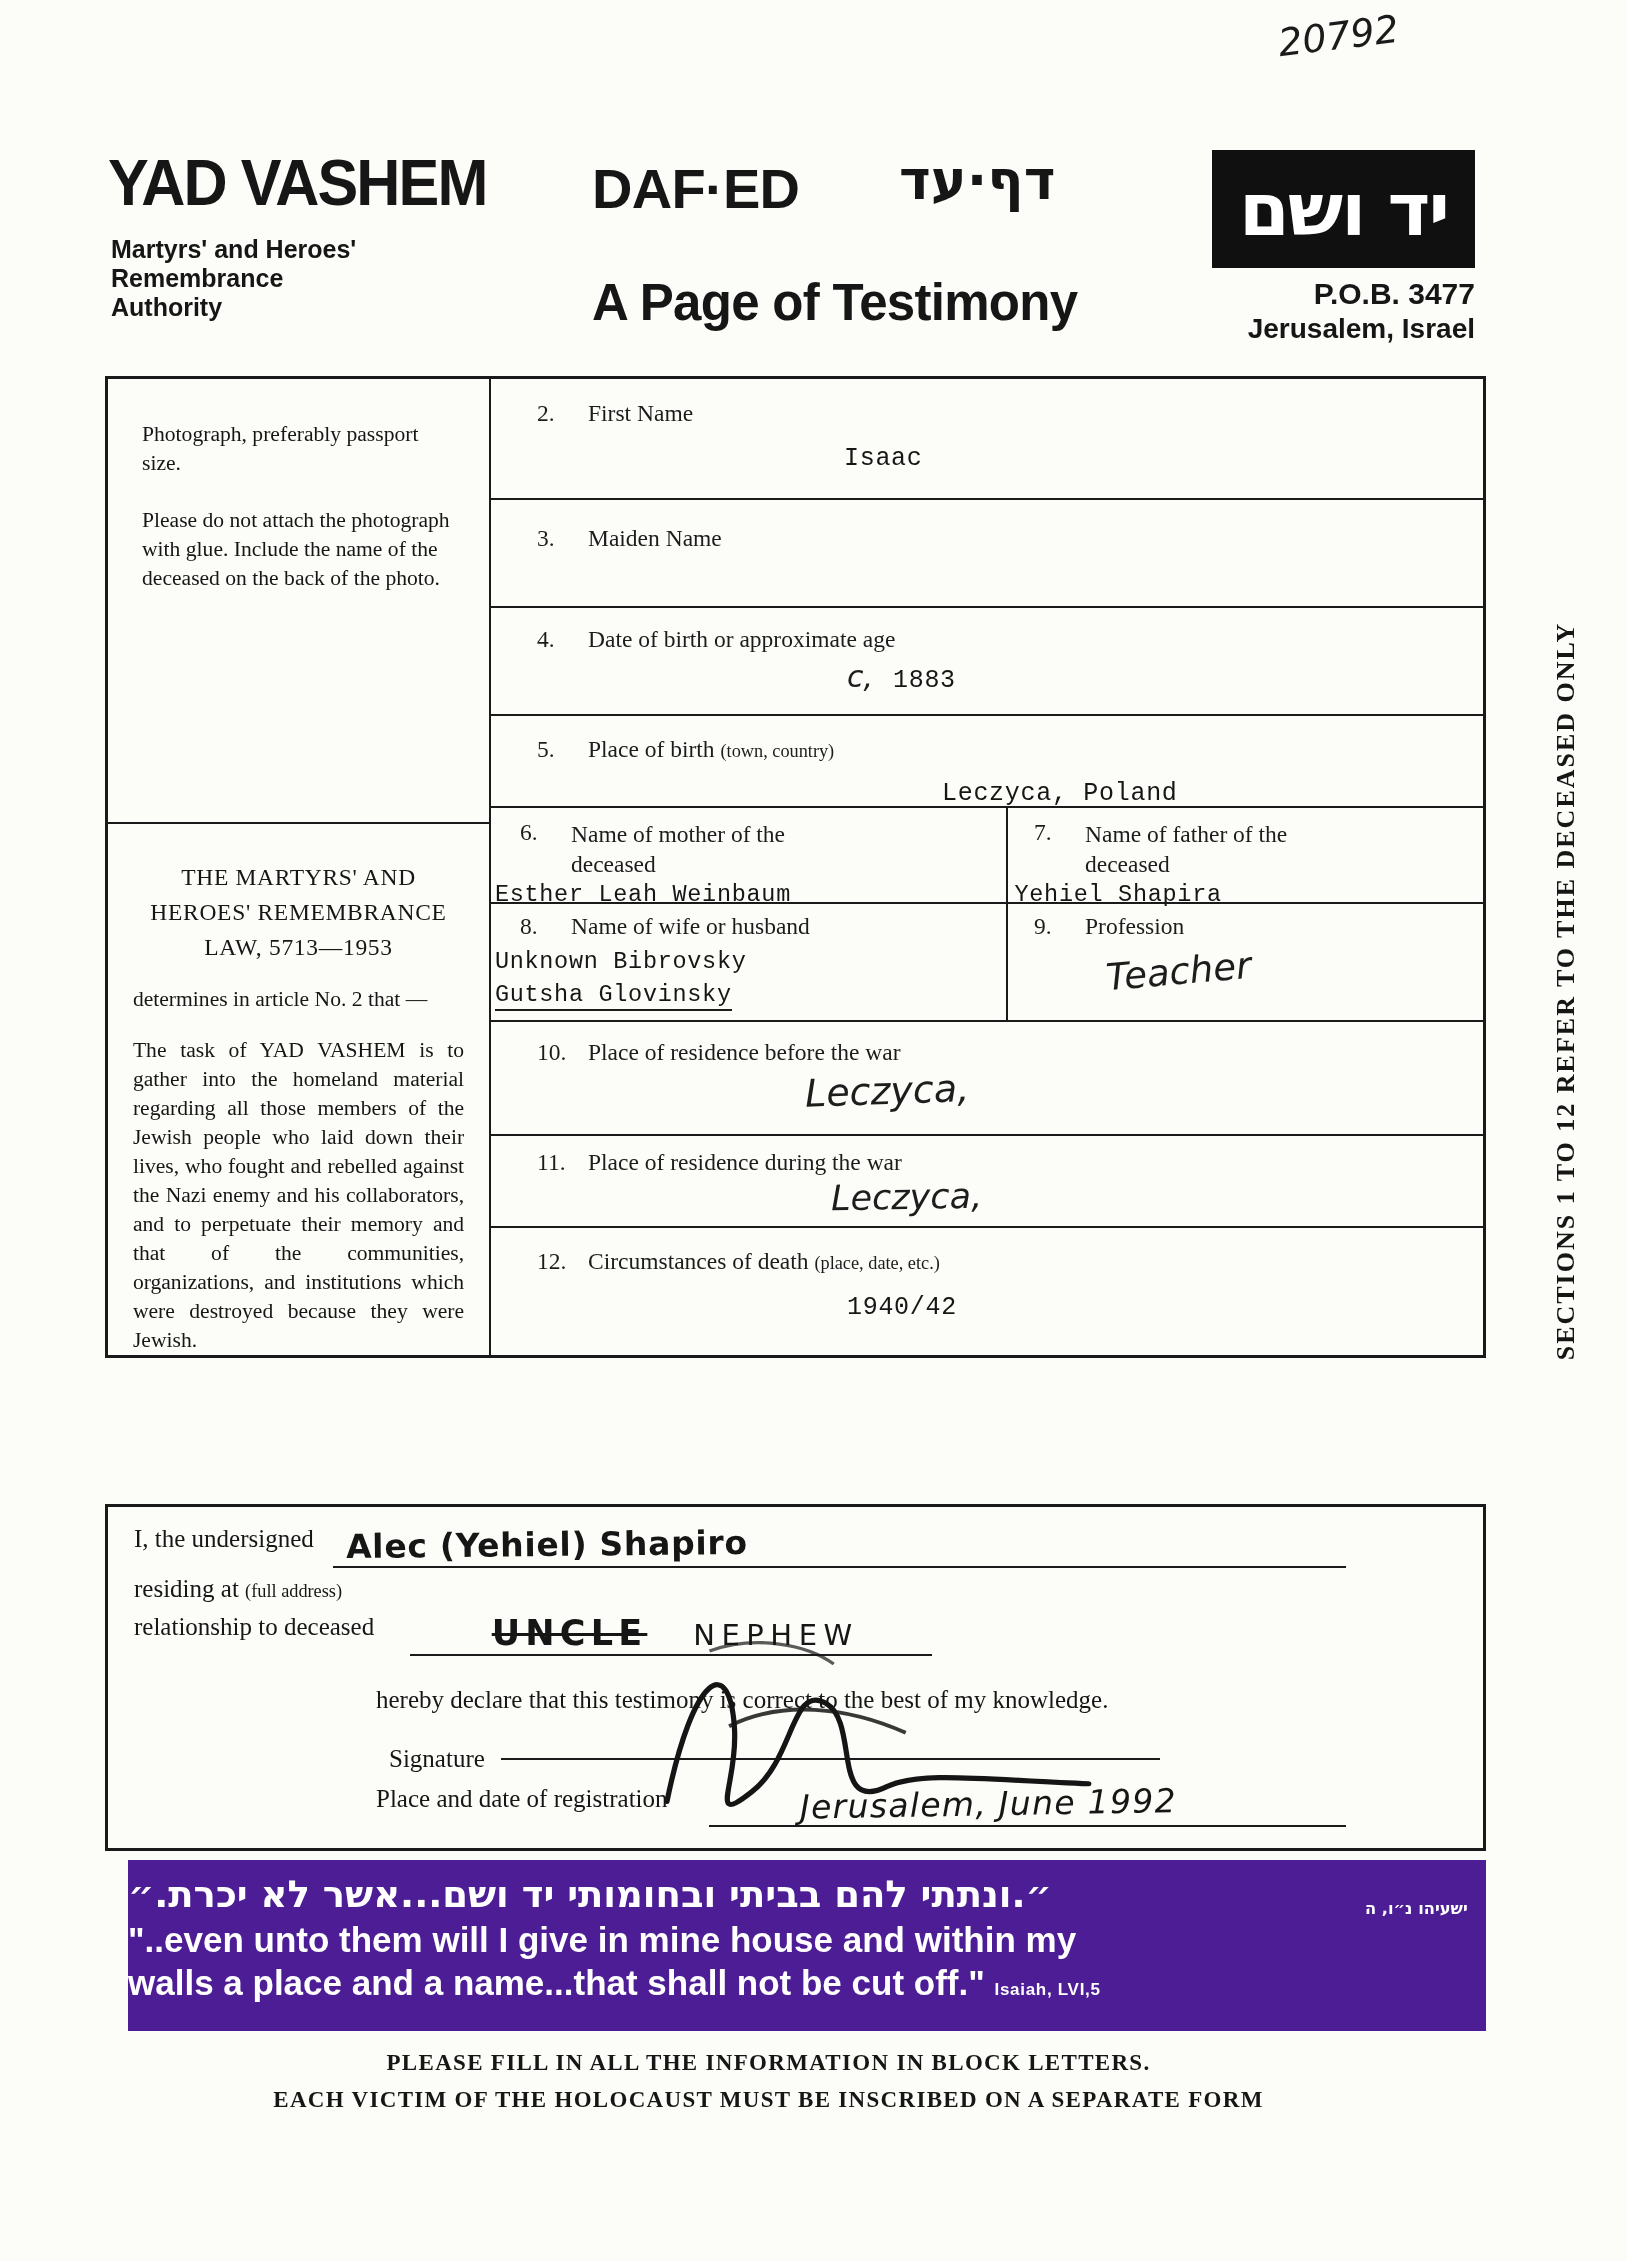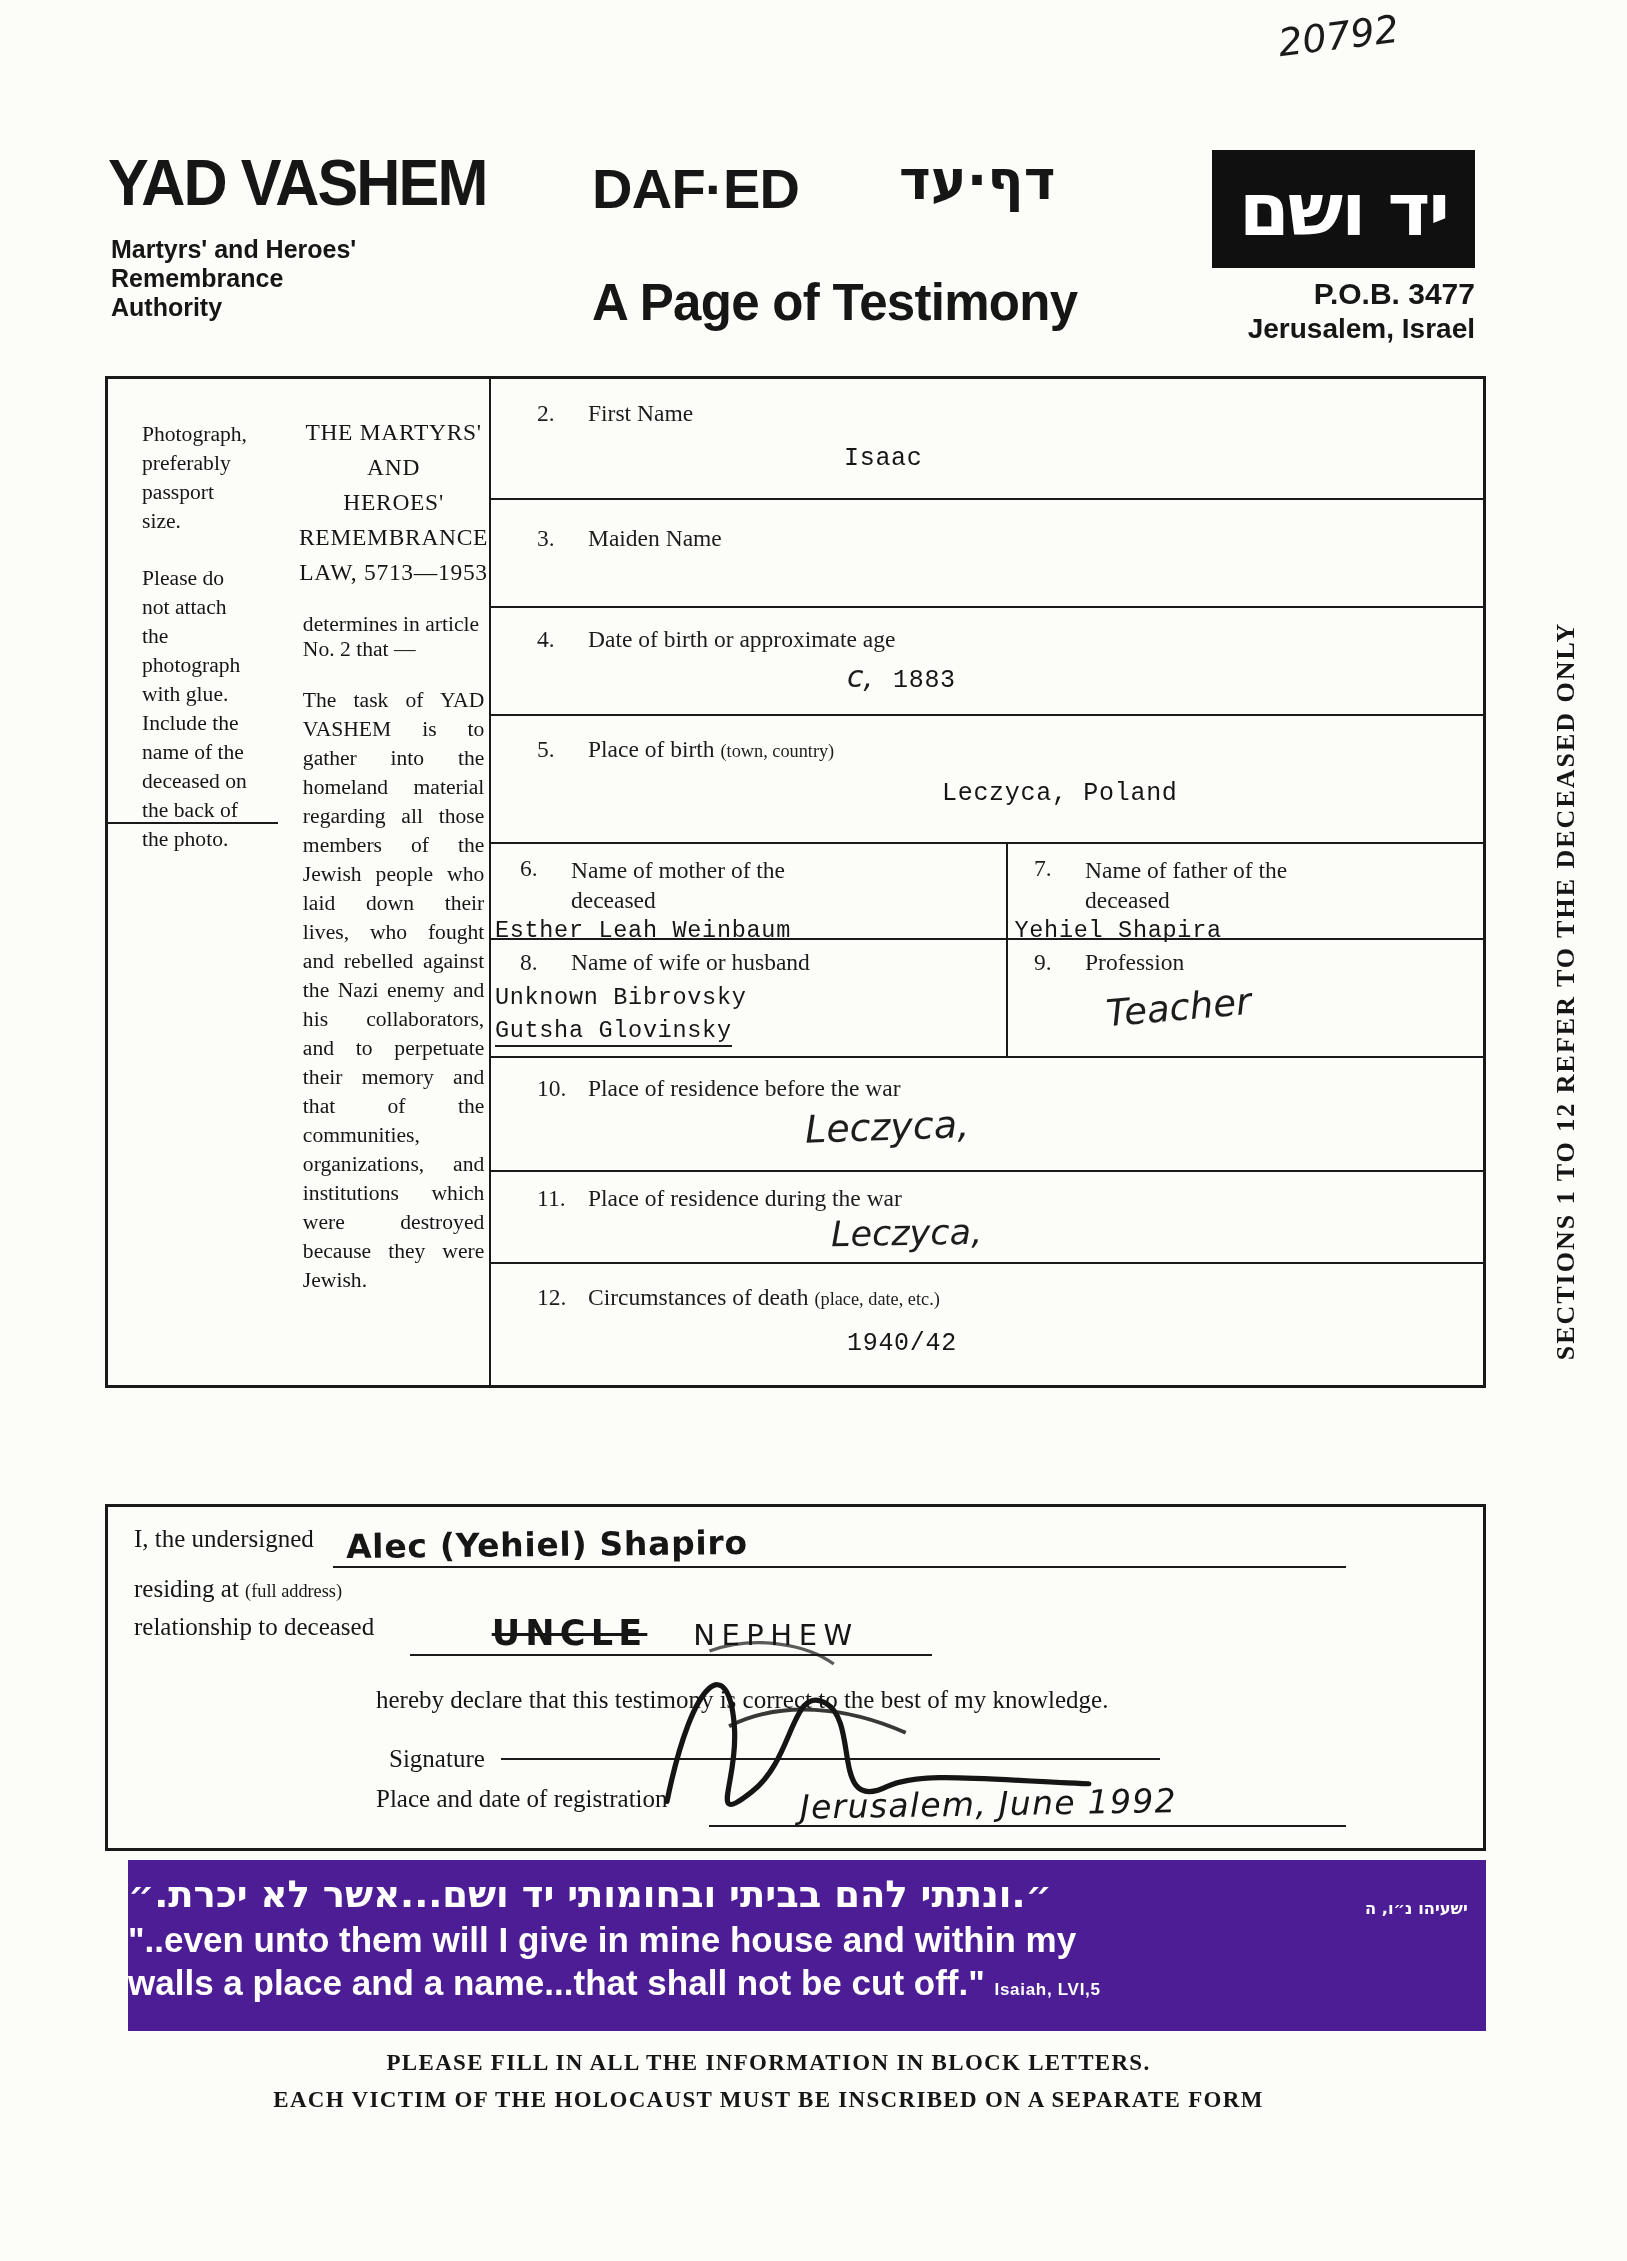--- a/index.html
+++ b/index.html
@@ -28,31 +28,31 @@
   .city{position:absolute;right:153px;top:313px;font-family:"Liberation Sans",sans-serif;
       font-weight:bold;font-size:28px;}
 
   
   .sections-note{position:absolute;top:991px;left:1566px;transform:translate(-50%,-50%) rotate(-90deg);
       white-space:nowrap;font-weight:bold;font-size:26px;letter-spacing:2px;}
 
   
   .form-table{position:absolute;left:105px;top:376px;width:1381px;border:3.3px solid #1a1a1a;
       display:flex;box-sizing:border-box;background:#fcfcf8;}
-  .left-col{width:383px;border-right:2.6px solid #1a1a1a;display:flex;flex-direction:row;box-sizing:border-box;}
+  .left-col{width:383px;border-right:2.6px solid #1a1a1a;display:flex;flex-direction:column;box-sizing:border-box;}
   .photo-cell{height:445px;border-bottom:2.6px solid #1a1a1a;box-sizing:border-box;padding:41px 31px 0 34px;}
   .photo-cell p{margin:0 0 27.5px 0;font-size:21.6px;line-height:29px;}
   .law-cell{flex:1;padding:36px 21px 0 21px;box-sizing:border-box;}
   .law-title{text-align:center;font-size:23.5px;line-height:35px;letter-spacing:0.7px;}
   .law-intro{margin:22px 0 0 3.9px;font-size:21.6px;}
   .law-body{margin:23.5px 3.9px 0 3.9px;font-size:21.6px;line-height:29px;text-align:justify;}
 
   .right-col{flex:1;display:flex;flex-direction:column;}
   .row{position:relative;border-bottom:2.6px solid #1a1a1a;box-sizing:border-box;}
-  .r1{height:108px}.r2{height:121px}.r3{height:108px}.r4{height:108px}.r5{height:128px}
+  .r1{height:108px}.r2{height:121px}.r3{height:108px}.r4{height:108px}.r5{height:92px}
   .r67{height:96px;display:flex}.r89{height:118px;display:flex}
   .r10{height:114px}.r11{height:92px}.r12{height:121px;border-bottom:none}
   .cell-a{width:517px;border-right:2.6px solid #1a1a1a;position:relative;box-sizing:border-box;}
   .cell-b{flex:1;position:relative;}
 
   .flabel{position:absolute;font-size:23.5px;color:#1c1c1c;white-space:nowrap;}
   .fnum{display:inline-block;min-width:51px;}
   .fnote{font-size:18.3px;letter-spacing:0;}
   .wrap .flabel{white-space:normal;}
   .wrap .ftext{display:inline-block;width:288px;vertical-align:top;line-height:30px;}

